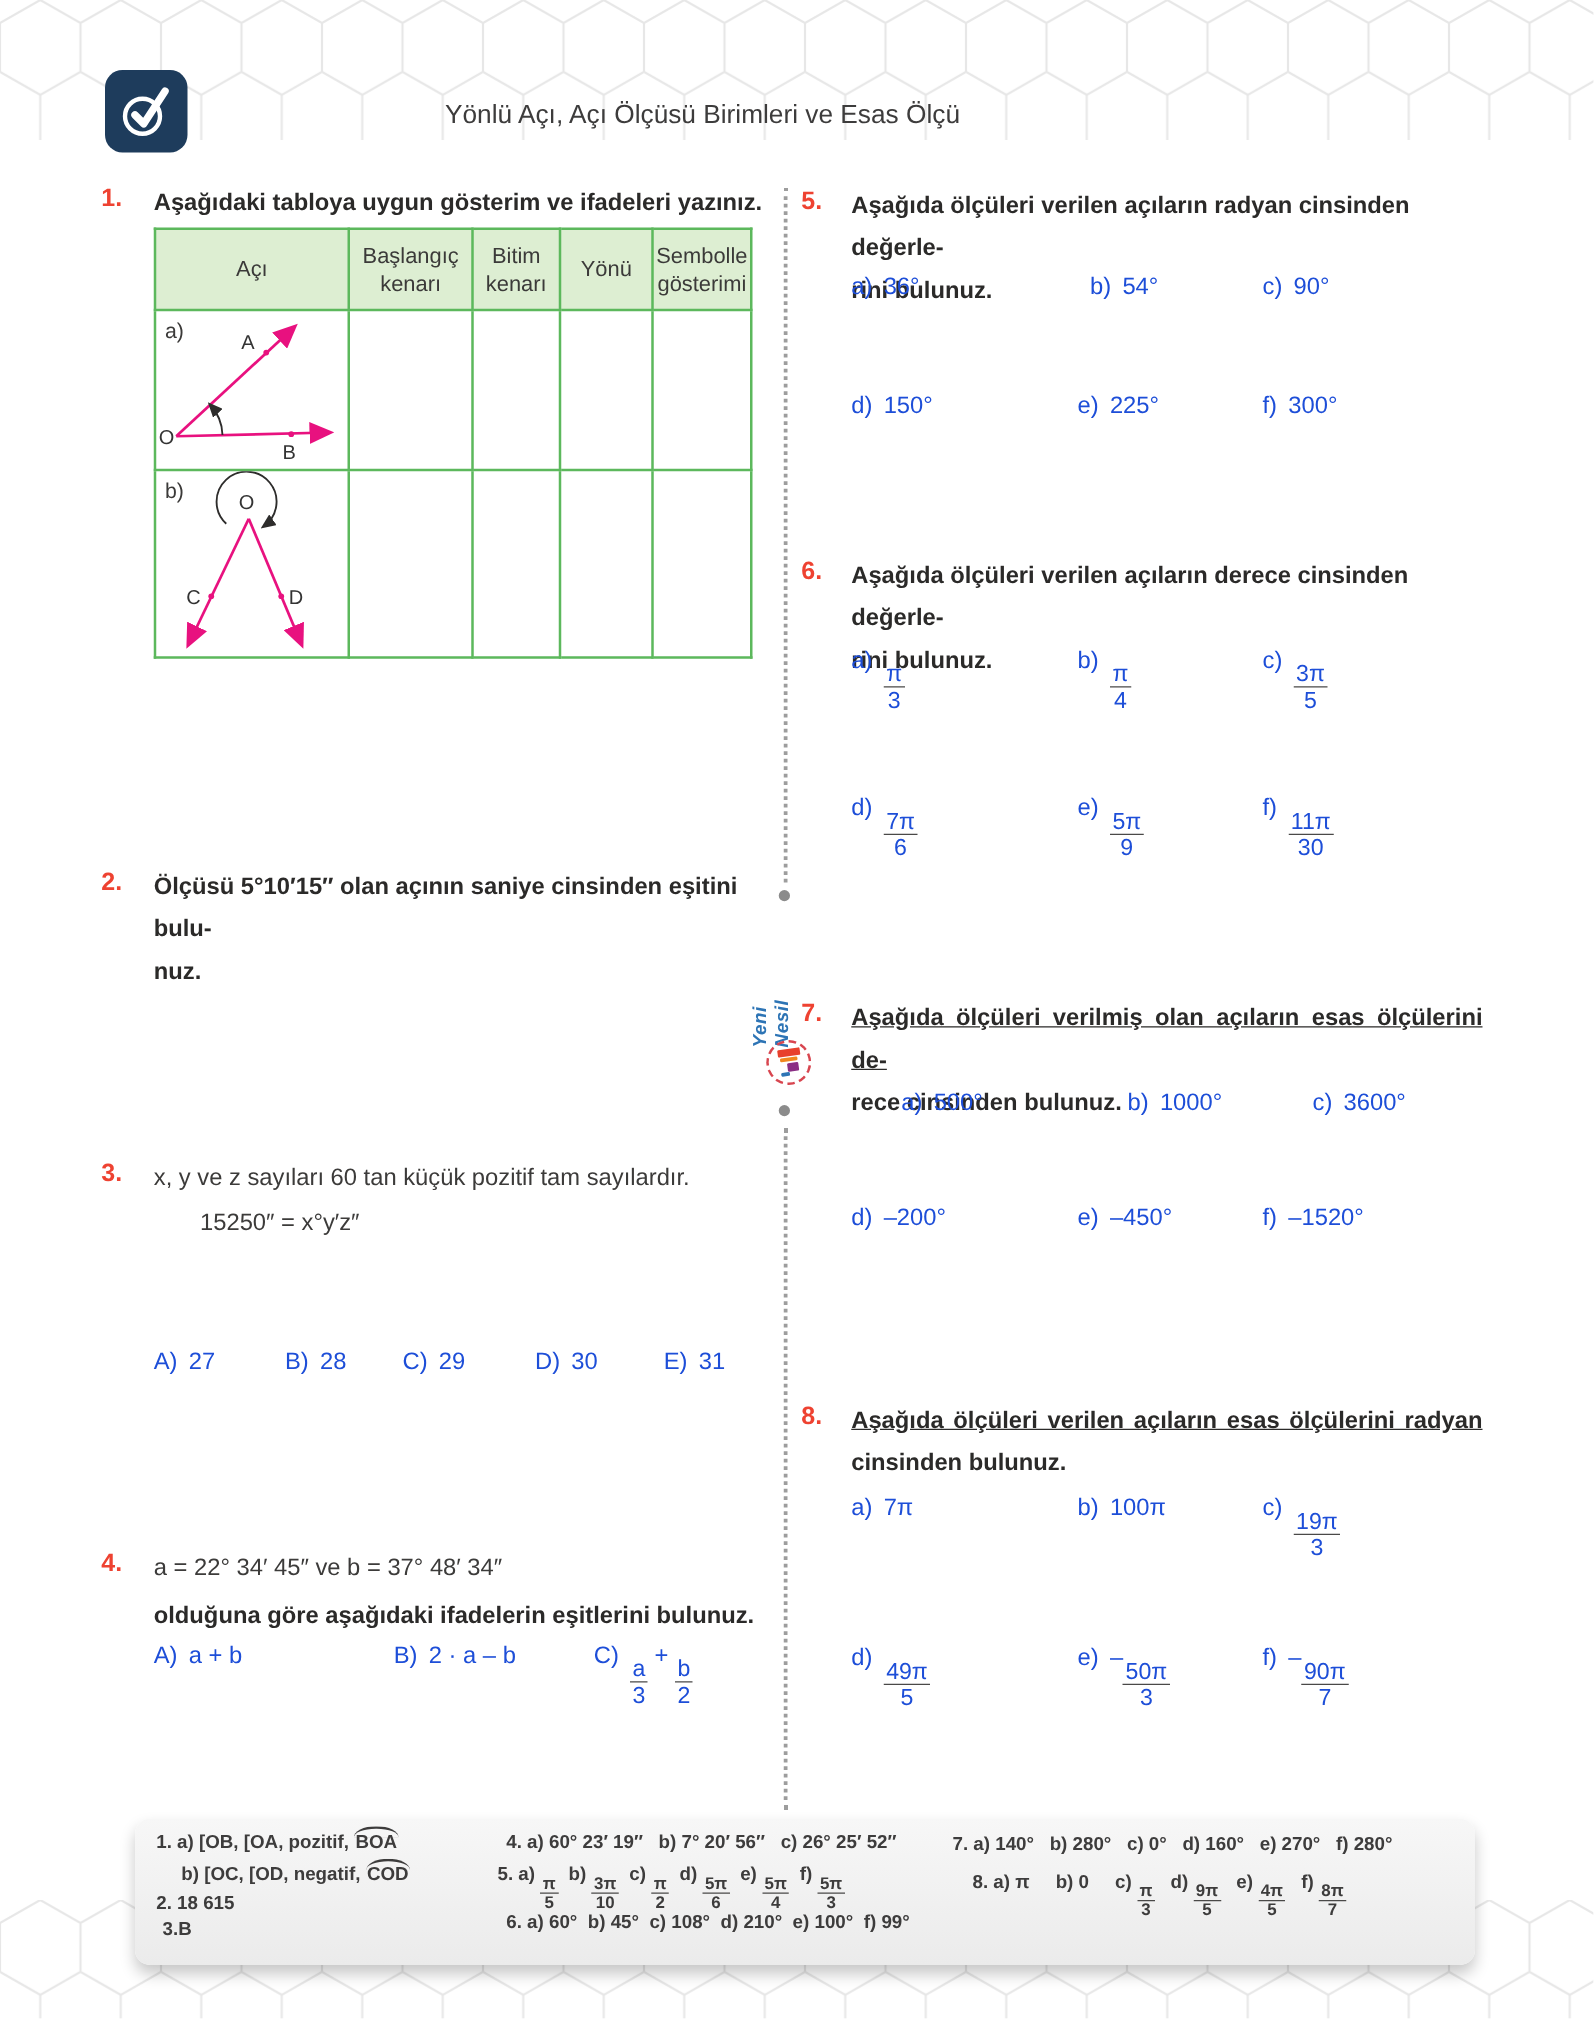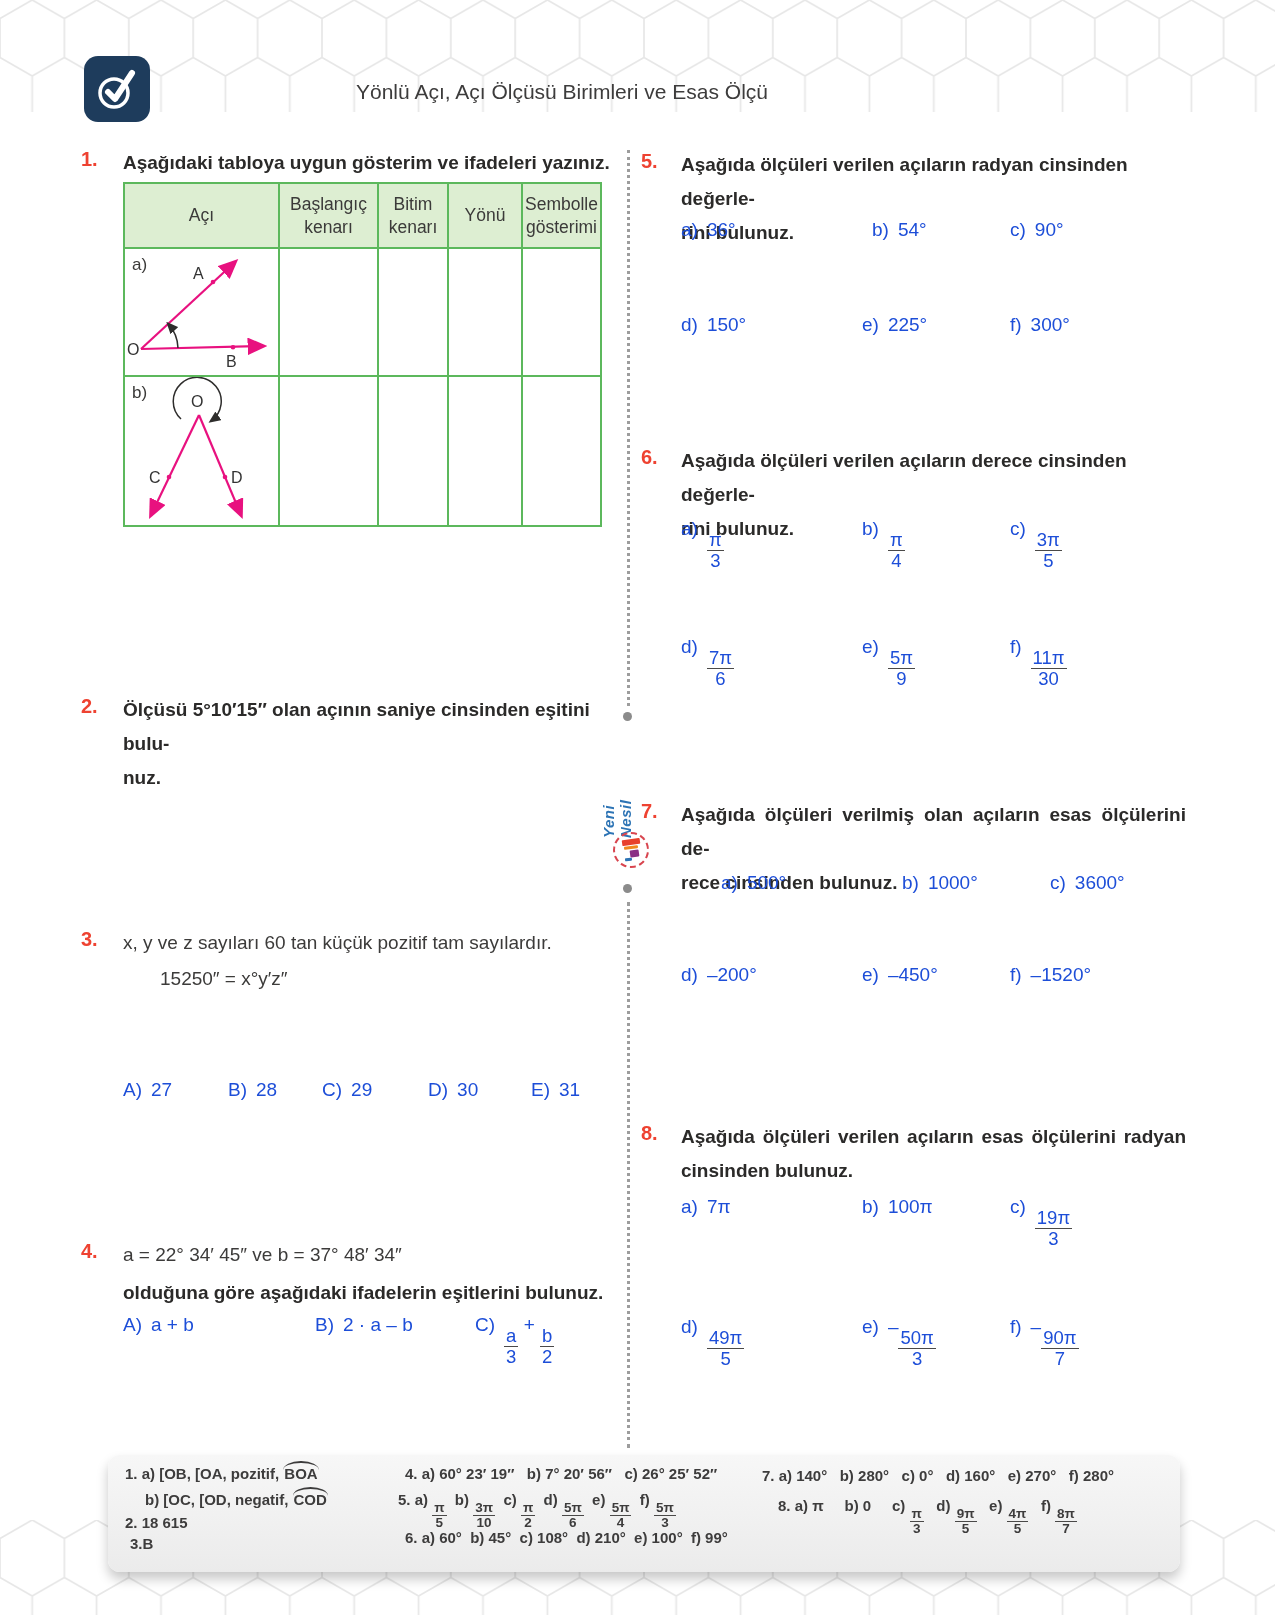--- a/index.html
+++ b/index.html
@@ -31,21 +31,21 @@
   .bi1{width:18px;height:6px;background:#e8402c;}
   .bi2{width:14px;height:3px;background:#f0871e;}
   .bi3{width:9px;height:7px;background:#8a2f84;margin-left:6px;}
   .bi4{width:7px;height:3px;background:#2d74b5;margin-right:6px;}
 
   
   .qnum{position:absolute;font-size:20px;font-weight:bold;color:#ee4231;}
   .qtext{position:absolute;font-size:19px;font-weight:bold;line-height:34px;color:#2b2a29;}
   .lcol{width:492px;} .rcol{width:505px;}
   .reg{font-weight:normal;color:#3c3b3a;}
-  .jl{text-align:justify;text-align-last:justify;}
+  .jl{text-align:justify;text-align-last:justify;text-decoration:underline;}
   .eqline{position:absolute;font-size:19px;color:#3c3b3a;}
 
   
   .irow{position:absolute;height:60px;font-size:19px;color:#1d4ed8;line-height:34px;}
   .item{position:absolute;top:0;white-space:nowrap;}
   .ilbl{margin-right:9px;}
   .frac{display:inline-flex;flex-direction:column;align-items:center;vertical-align:-0.6em;
         line-height:1.08;text-align:center;}
   .frac .fn{padding:0 2px;border-bottom:1.6px solid #4a4948;}
   .frac .fd{padding:0 2px;}

